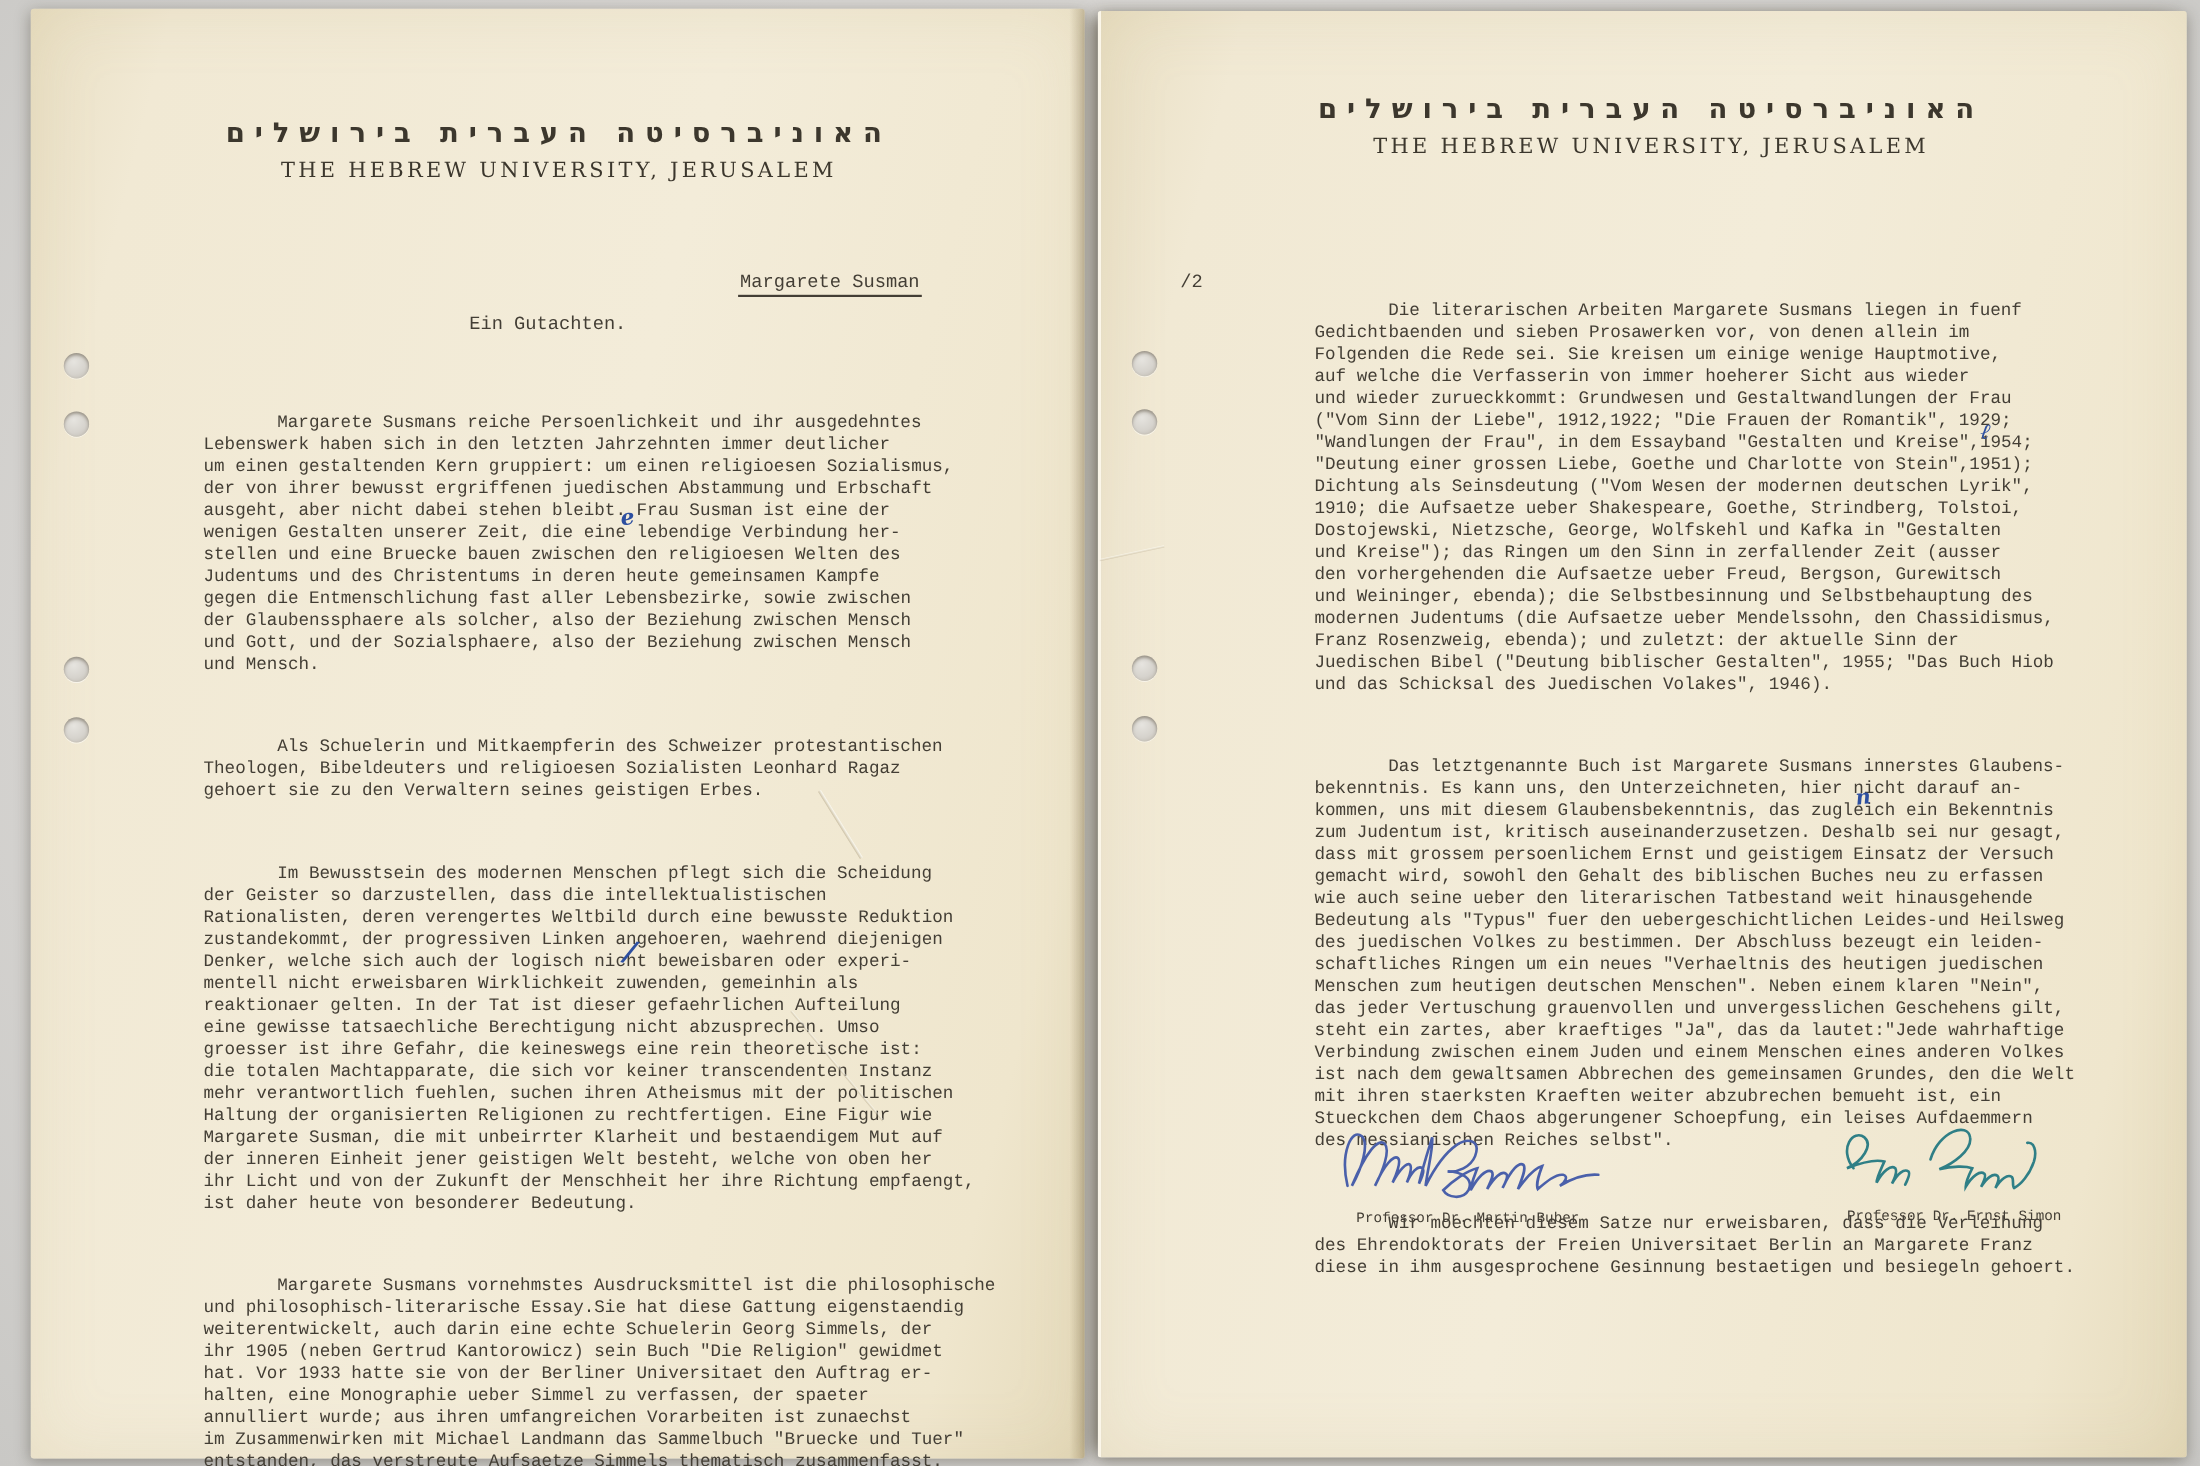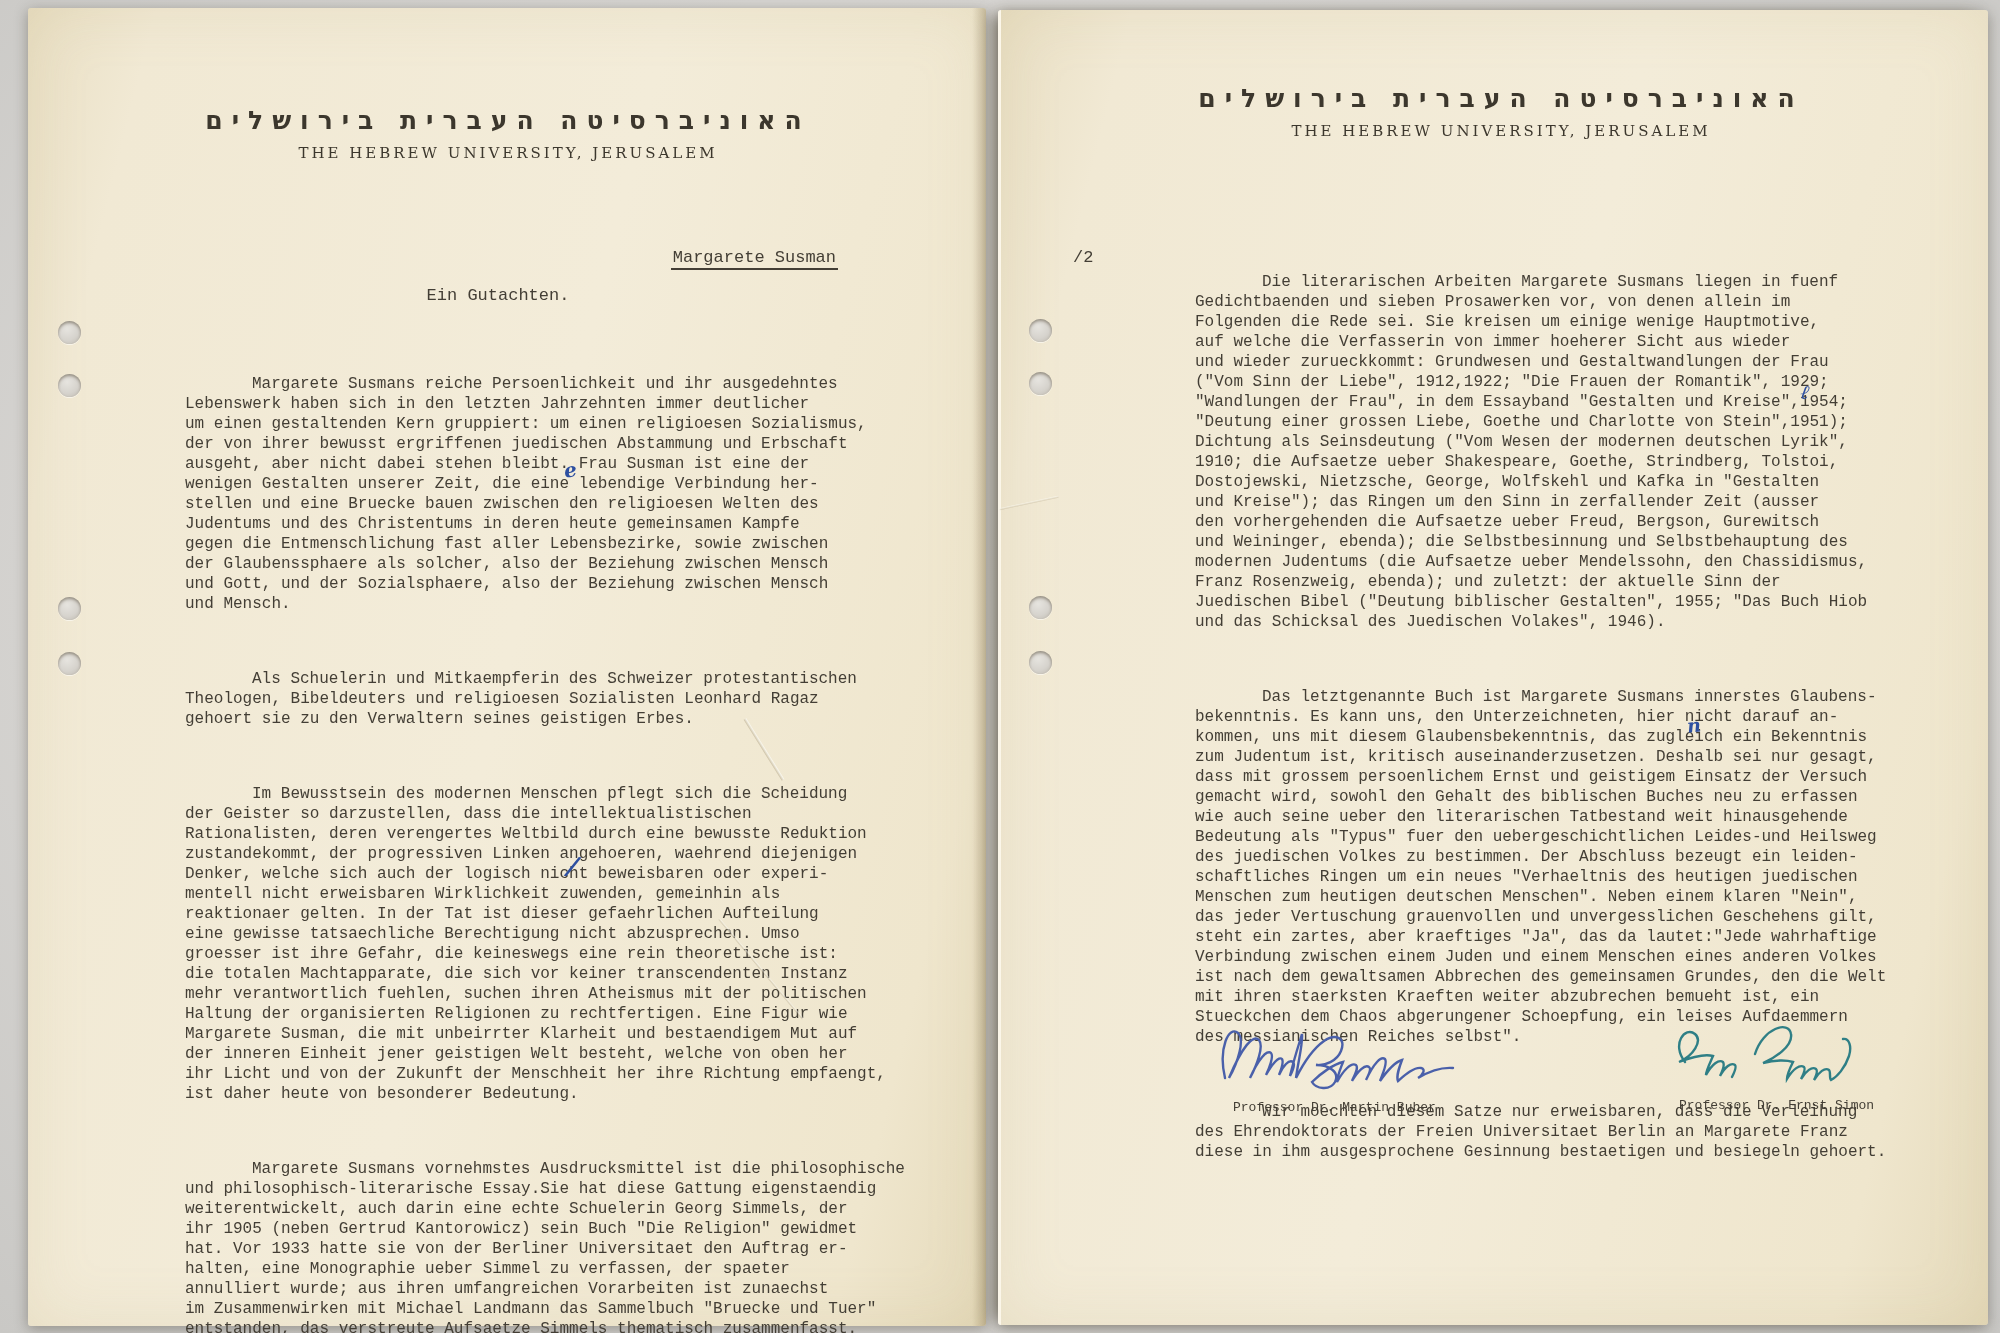--- a/index.html
+++ b/index.html
@@ -20,21 +20,21 @@
   .page-left::after{content:"";position:absolute;right:0;top:0;bottom:0;width:14px;
     background:linear-gradient(to right,rgba(0,0,0,0),rgba(110,90,50,.28));border-radius:0 3px 3px 0;}
 
   .hole{position:absolute;width:23px;height:23px;border-radius:50%;
     background:radial-gradient(circle at 40% 35%, #e6e4df 0%, #d6d3cd 55%, #bdb8ae 100%);
     box-shadow:inset 0 2px 3px rgba(70,60,40,.45), 0 1px 0 rgba(255,255,255,.5);}
 
   .hdr{position:absolute;left:90px;width:780px;text-align:center;}
   .hdr-heb{font-family:"DejaVu Sans",sans-serif;font-weight:bold;font-size:25px;
     letter-spacing:9px;color:#3c372d;}
-  .hdr-eng{font-family:"DejaVu Serif","Liberation Serif",serif;font-size:15px;
+  .hdr-eng{font-family:"DejaVu Serif","Liberation Serif",serif;font-size:19px;
     letter-spacing:3px;color:#3c372d;margin-top:9px;}
 
   .doc-title{position:absolute;left:130px;width:680px;text-align:right;font-size:17px;}
   .doc-title span{border-bottom:2px solid var(--ink);padding:0 2px 1px;}
   .doc-subtitle{position:absolute;left:130px;width:680px;text-align:center;font-size:17px;}
 
   .body-text{position:absolute;font-size:16px;line-height:20px;white-space:pre;
     letter-spacing:0;}
   .para{margin:4px 0 11px 0;}
   .para .tl{height:20px;}

